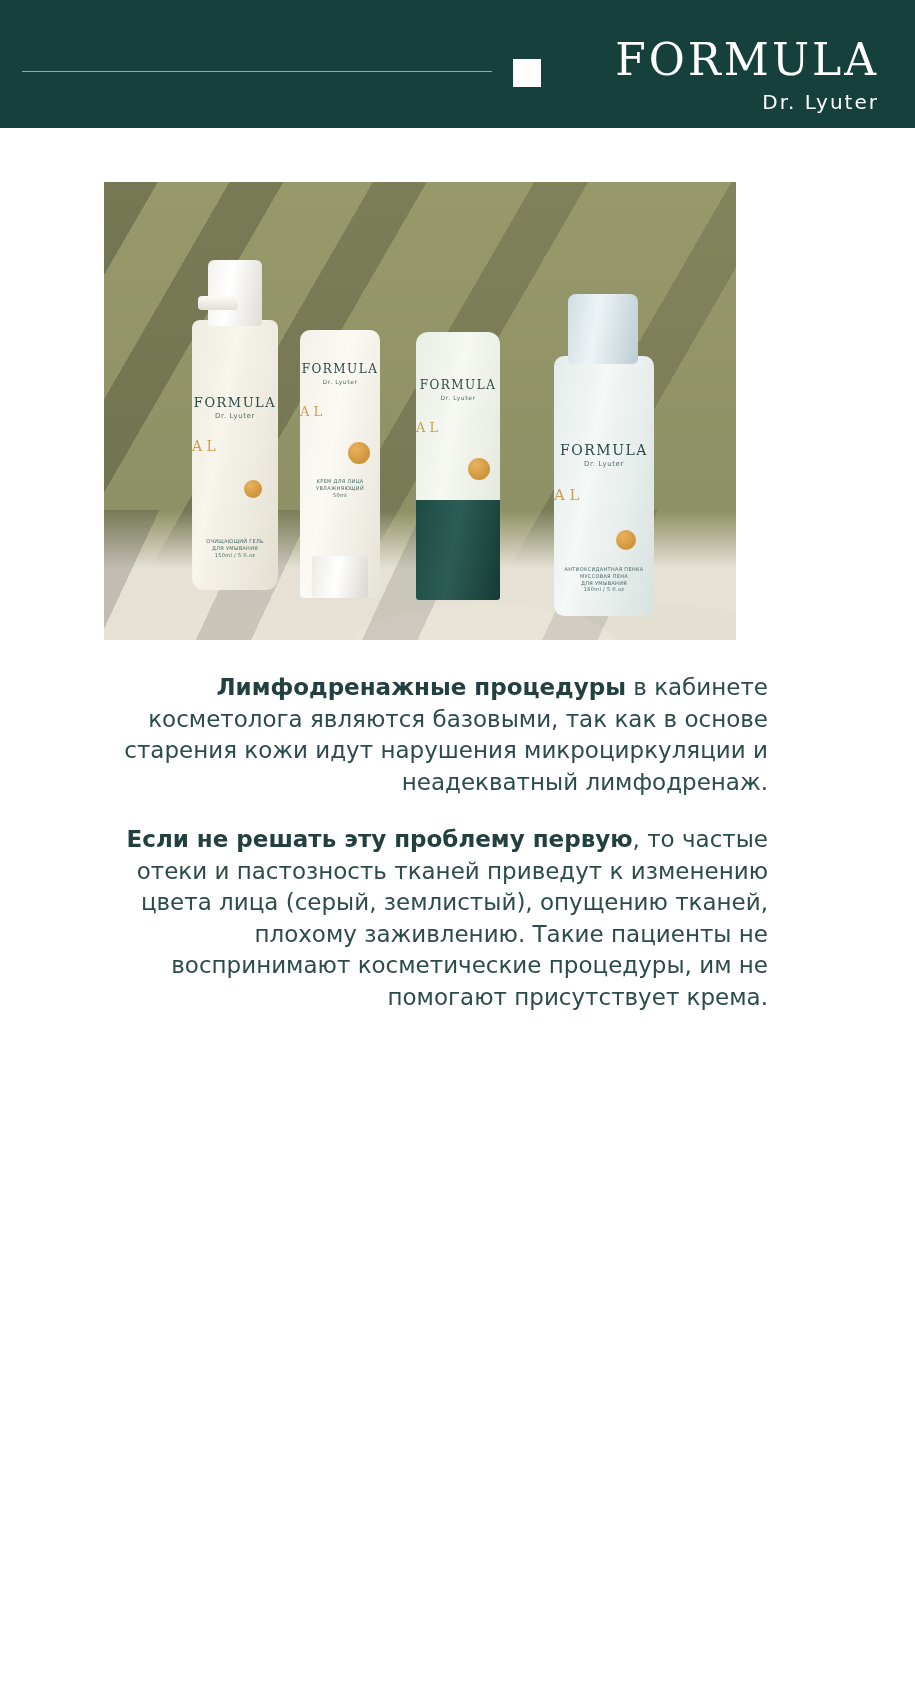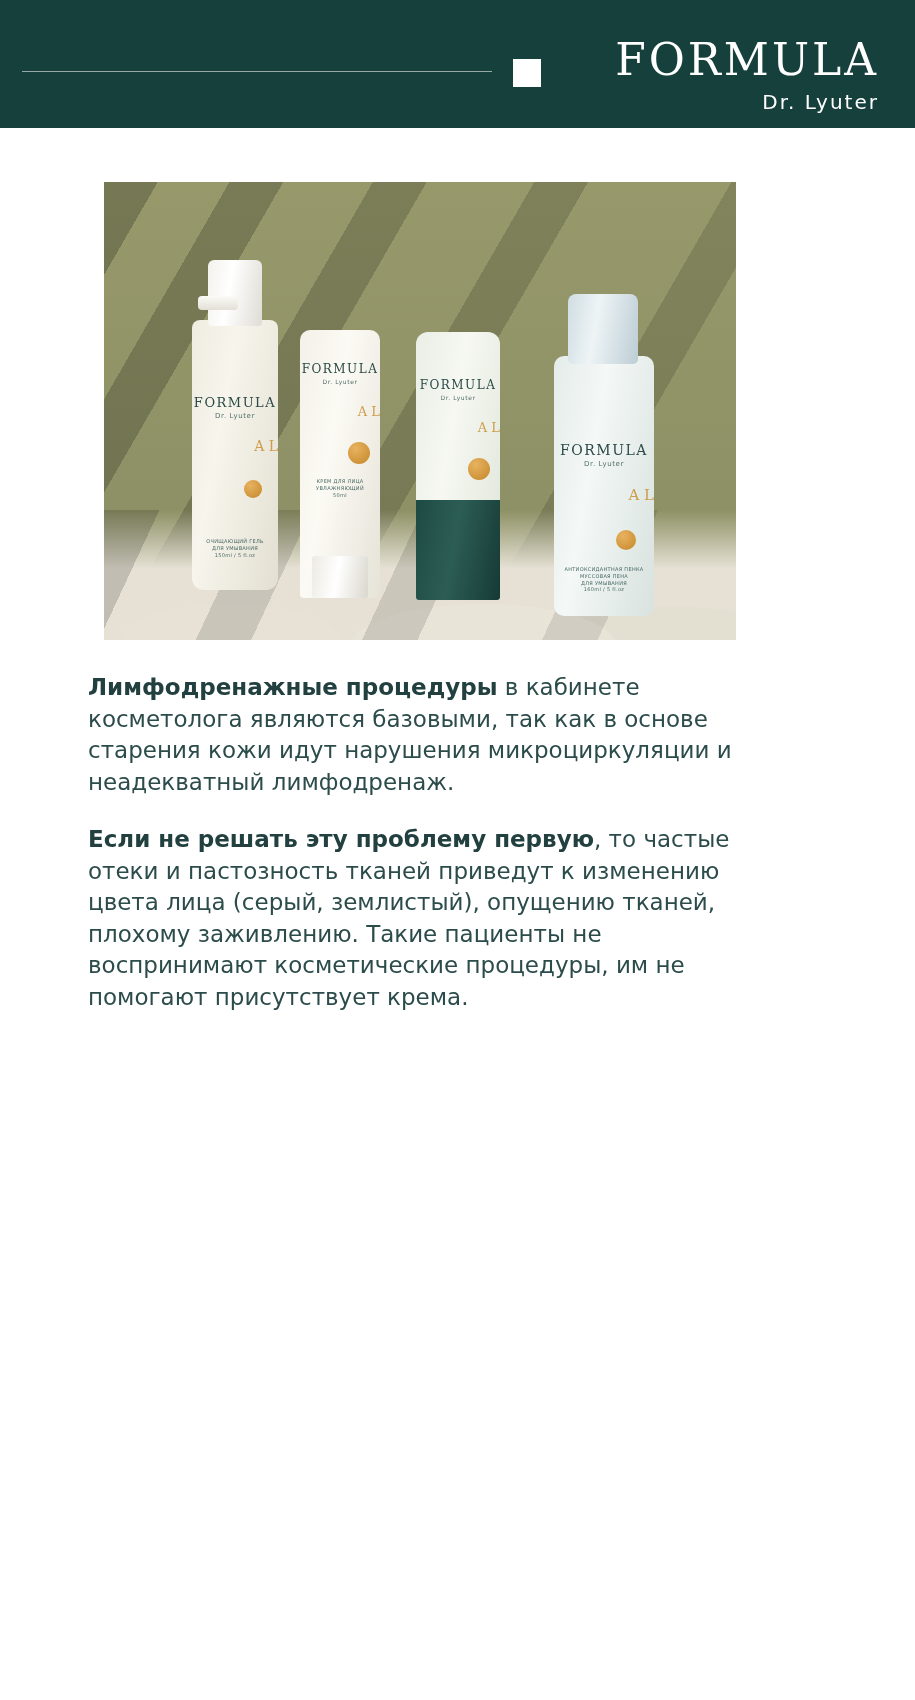--- a/index.html
+++ b/index.html
@@ -122,21 +122,21 @@
     position: absolute;
     left: 0; right: 0;
     text-align: center;
     font-family: "DejaVu Sans", "Liberation Sans", sans-serif;
     color: #55706c;
     letter-spacing: .6px;
   }
   .prod .al {
     position: absolute;
     left: 0; right: 0;
-    text-align: right;
+    text-align: left;
     font-family: "DejaVu Serif", "Liberation Serif", serif;
     color: #c8902f;
     opacity: .85;
   }
   .prod .dot {
     position: absolute;
     border-radius: 50%;
     background: radial-gradient(circle at 35% 30%, #e8b25f, #c4872a);
   }
   .prod .tiny {
@@ -204,20 +204,21 @@
     background: linear-gradient(100deg,#cfdde2,#eef4f6 40%,#bccdd4);
     border-radius: 8px 8px 5px 5px;
   }
 
   
   .content {
     position: absolute;
     left: 88px;
     top: 672px;
     width: 680px;
+    text-align: right;
   }
   .para {
     font-size: 23px;
     line-height: 1.37;
     color: #2b4c4a;
     margin: 0 0 26px 0;
   }
   .para b { font-weight: 700; color: #21403f; }
 </style>
 </head>

